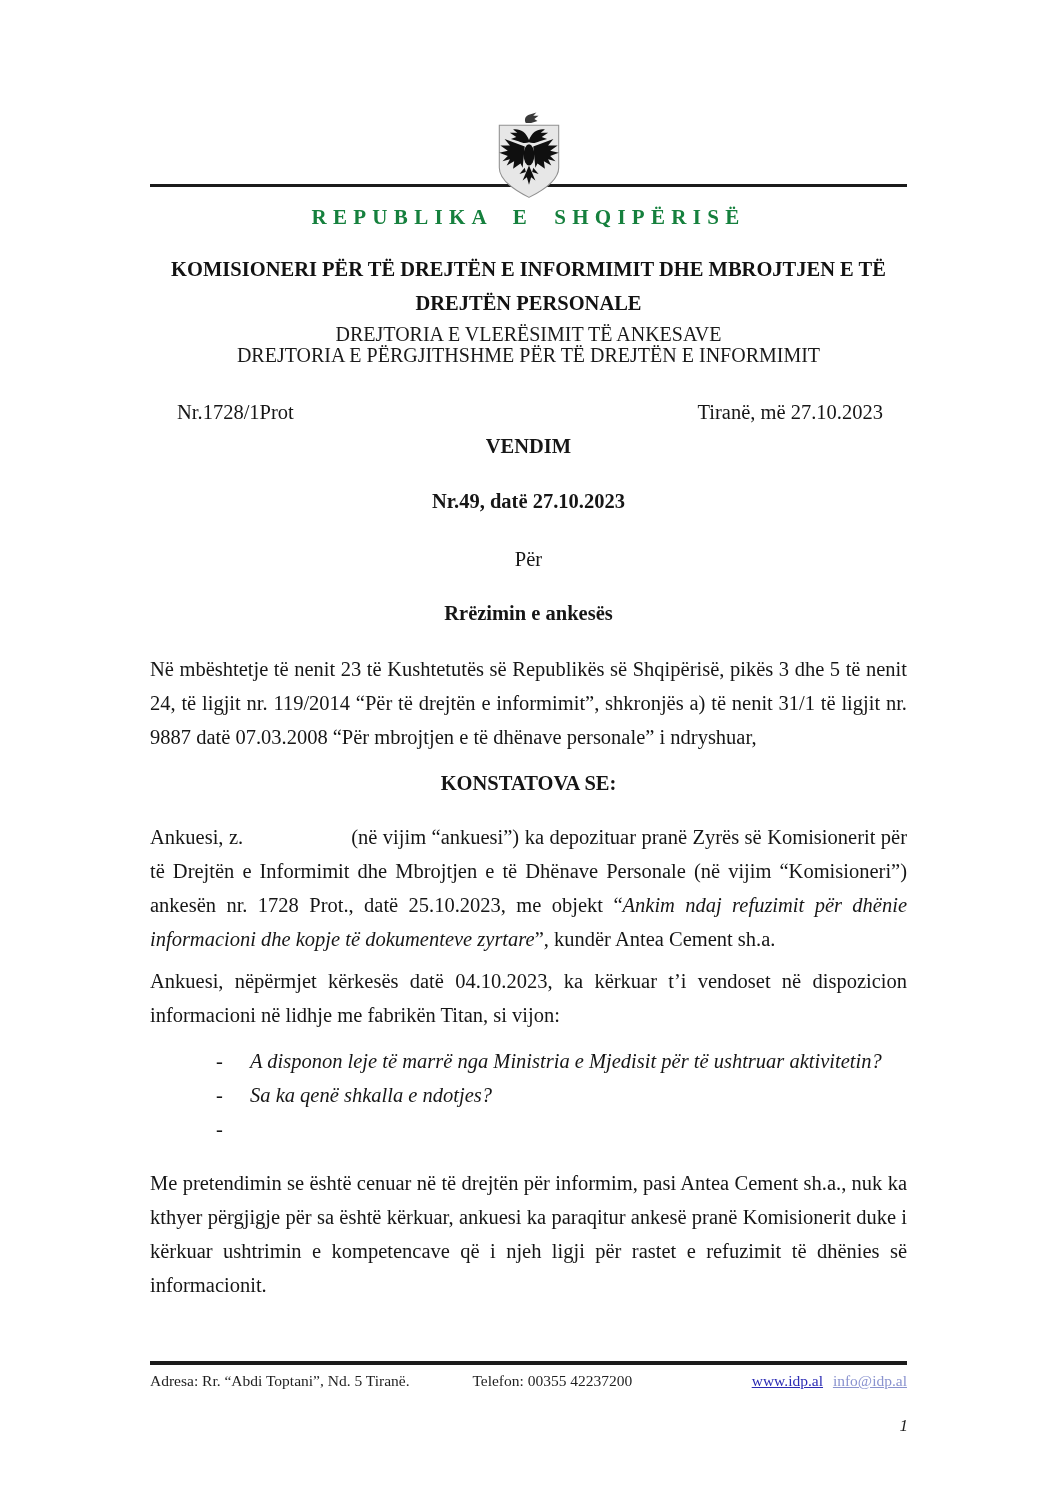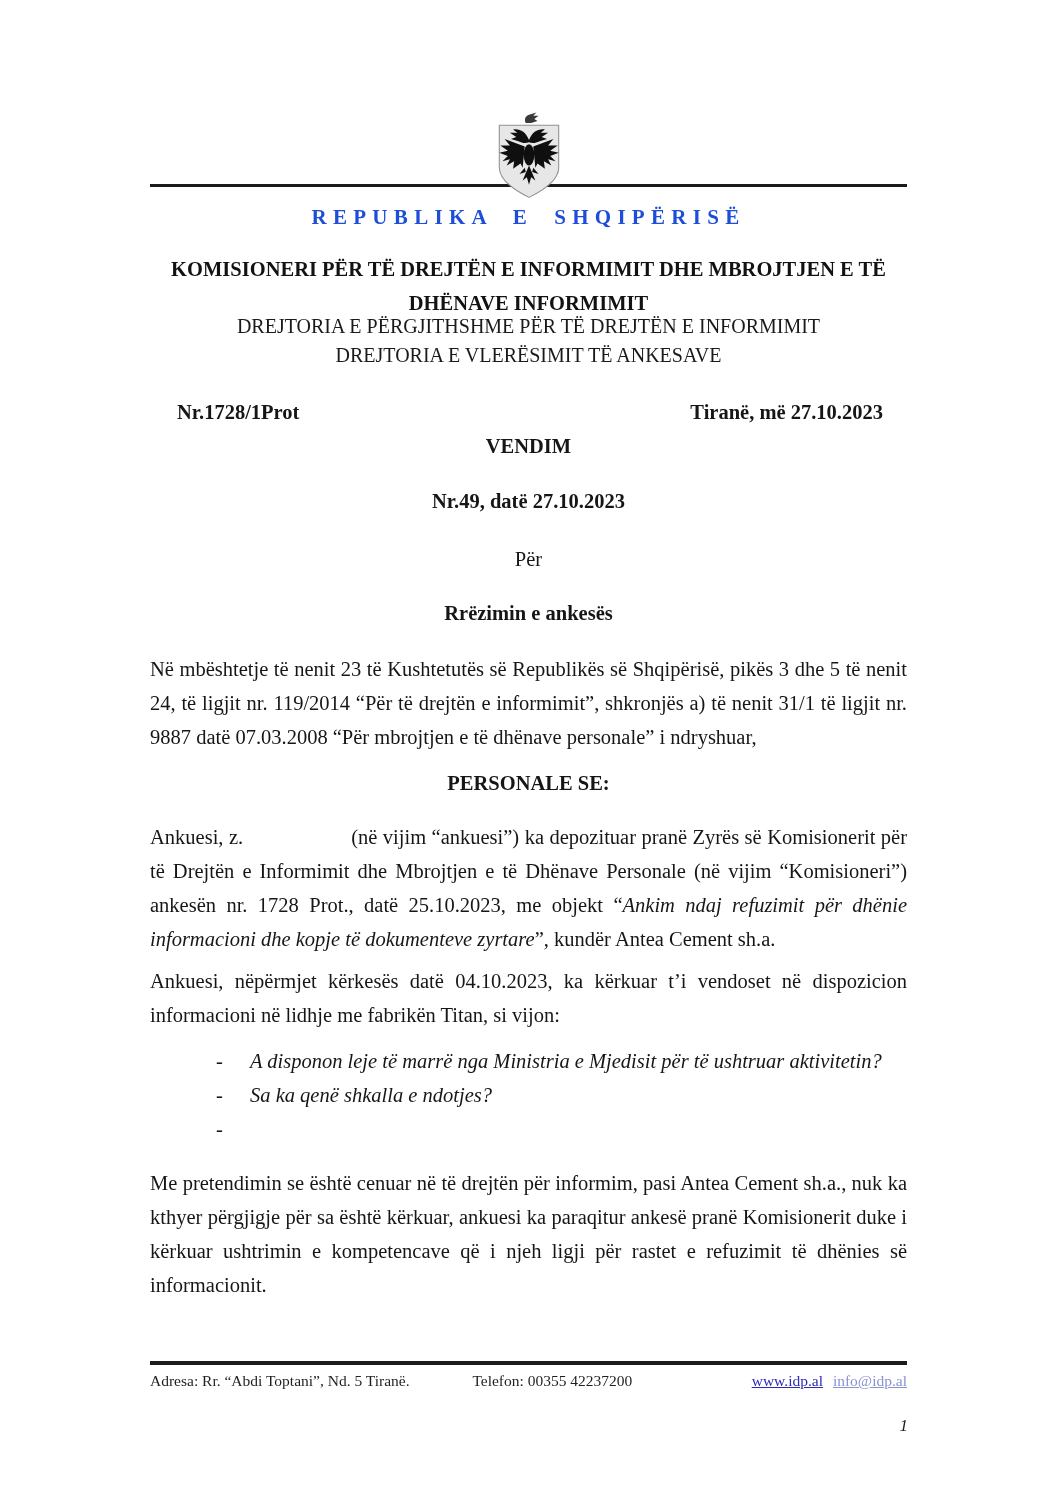--- a/index.html
+++ b/index.html
@@ -18,33 +18,33 @@
   }
   .emblem {
     position:absolute; left:50%; transform:translateX(-50%);
     top:112px; width:70px; height:88px; z-index:2;
   }
   .content {
     position:absolute; left:150px; width:757px; top:203px;
   }
   .republic {
     font-size:21px; line-height:28px; font-weight:bold; text-align:center;
-    letter-spacing:0.30em; word-spacing:0.45em; color:#1d4ed8;
+    letter-spacing:0.30em; word-spacing:0.45em; color:#15803d;
   }
   .institution {
     margin-top:21px; font-size:20.5px; line-height:34px; font-weight:bold;
     text-align:center; color:#121212;
   }
   .directorate {
     font-size:20px; line-height:29px; text-align:center; color:#1a1a1a;
   }
   .directorate.first { margin-top:-8px; }
   .meta-row {
     margin-top:25px; display:flex; justify-content:space-between;
-    font-size:20.5px; line-height:34px;font-weight:bold;
+    font-size:20.5px; line-height:34px;
   }
   .meta-row .protocol { padding-left:27px; }
   .meta-row .place-date { padding-right:24px; }
   .h-vendim   { font-size:20.5px; line-height:34px; font-weight:bold; text-align:center; }
   .h-number   { margin-top:21px; font-size:20.5px; line-height:34px; font-weight:bold; text-align:center; }
   .h-for      { margin-top:24px; font-size:20.5px; line-height:34px; font-weight:normal; text-align:center; }
   .h-subject  { margin-top:20px; font-size:20.5px; line-height:34px; font-weight:bold; text-align:center; }
   .para {
     font-size:20.5px; line-height:34px; text-align:justify; margin:0;
   }
@@ -105,39 +105,39 @@
       </g>
     </svg>
   </div>
 
   <div class="content">
 
     <div class="republic">REPUBLIKA E SHQIPËRISË</div>
 
     <div class="institution">
       <span>KOMISIONERI PËR TË DREJTËN E INFORMIMIT DHE MBROJTJEN E TË</span><br>
-      <span>DHËNAVE INFORMIMIT</span>
+      <span>DREJTËN PERSONALE</span>
     </div>
 
+    <div class="directorate">DREJTORIA E VLERËSIMIT TË ANKESAVE</div>
     <div class="directorate first">DREJTORIA E PËRGJITHSHME PËR TË DREJTËN E INFORMIMIT</div>
-    <div class="directorate">DREJTORIA E VLERËSIMIT TË ANKESAVE</div>
 
     <div class="meta-row">
       <span class="protocol">Nr.1728/1Prot</span>
       <span class="place-date">Tiranë, më 27.10.2023</span>
     </div>
 
     <div class="h-vendim">VENDIM</div>
     <div class="h-number">Nr.49, datë 27.10.2023</div>
     <div class="h-for">Për</div>
     <div class="h-subject">Rrëzimin e ankesës</div>
 
     <p class="para legal">Në mbështetje të nenit 23 të Kushtetutës së Republikës së Shqipërisë, pikës 3 dhe 5 të nenit 24, të ligjit nr. 119/2014 “Për të drejtën e informimit”, shkronjës a) të nenit 31/1 të ligjit nr. 9887 datë 07.03.2008 “Për mbrojtjen e të dhënave personale” i ndryshuar,</p>
 
-    <div class="h-finding">PERSONALE SE:</div>
+    <div class="h-finding">KONSTATOVA SE:</div>
 
     <p class="para complaint"><span>Ankuesi, z.</span><span class="gap"></span><span>(në vijim “ankuesi”) ka depozituar pranë Zyrës së Komisionerit për të Drejtën e Informimit dhe Mbrojtjen e të Dhënave Personale (në vijim “Komisioneri”) ankesën nr. 1728 Prot., datë 25.10.2023, me objekt “</span><em class="obj">Ankim ndaj refuzimit për dhënie informacioni dhe kopje të dokumenteve zyrtare</em><span>”, kundër Antea Cement sh.a.</span></p>
 
     <p class="para intro">Ankuesi, nëpërmjet kërkesës datë 04.10.2023, ka kërkuar t’i vendoset në dispozicion informacioni në lidhje me fabrikën Titan, si vijon:</p>
 
     <div class="req-list">
       <div class="req-item">
         <span class="marker">-</span>
         <span class="item-text">A disponon leje të marrë nga Ministria e Mjedisit për të ushtruar aktivitetin?</span>
       </div>

